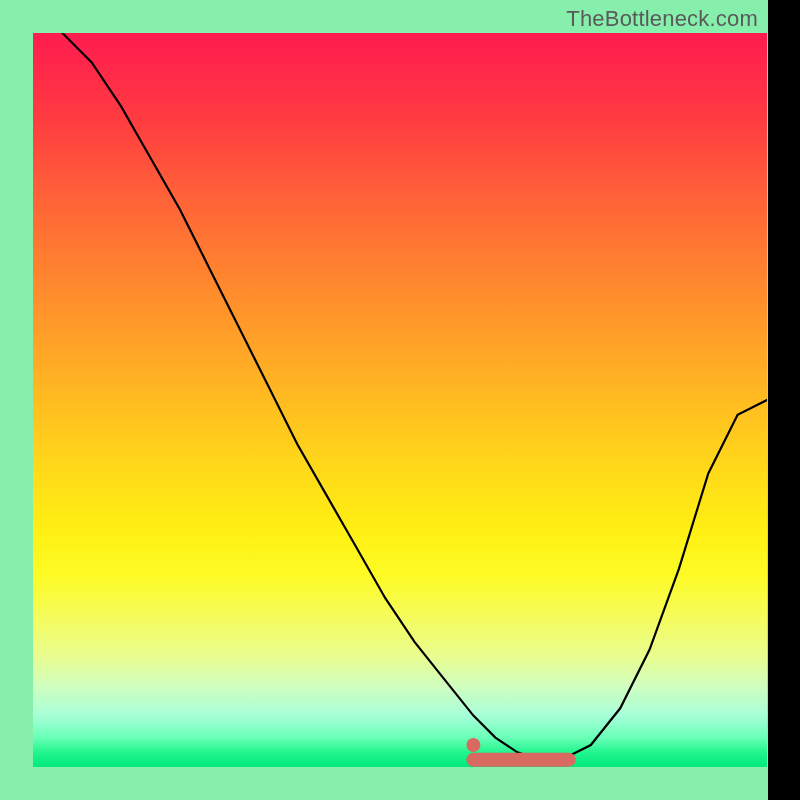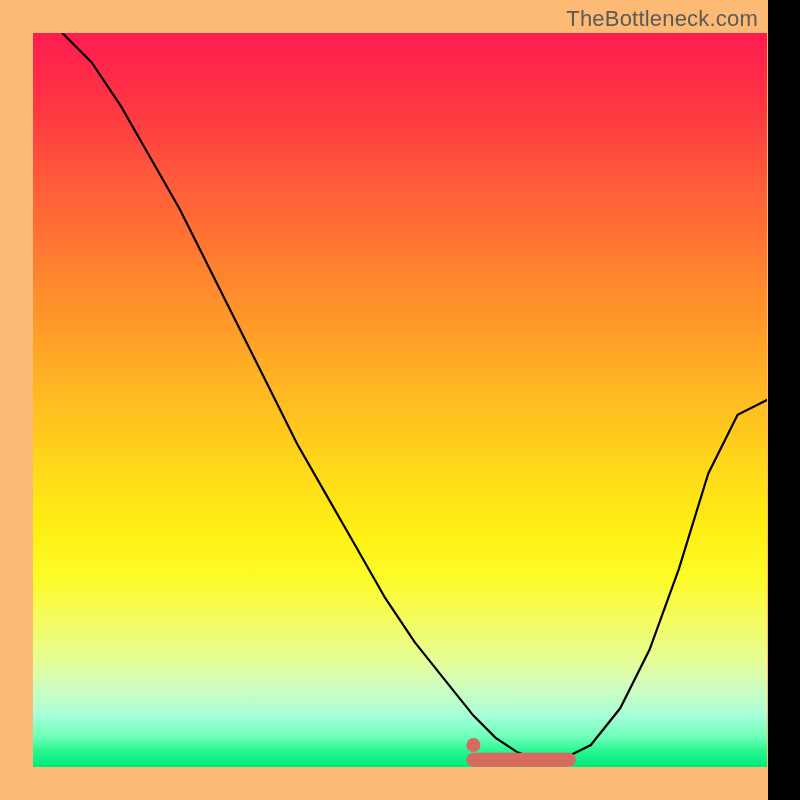--- a/index.html
+++ b/index.html
@@ -8,21 +8,21 @@
     background: #000;
     width: 800px;
     height: 800px;
     overflow: hidden;
     font-family: Arial, Helvetica, sans-serif;
   }
   .frame {
     position: relative;
     width: 768px;
     height: 800px;
-    background: #fdba74;
+    background: #86efac;
   }
   .watermark {
     position: absolute;
     top: 6px;
     right: 10px;
     color: #5a5a5a;
     font-size: 22px;
     font-weight: 500;
     letter-spacing: 0.2px;
     z-index: 3;

